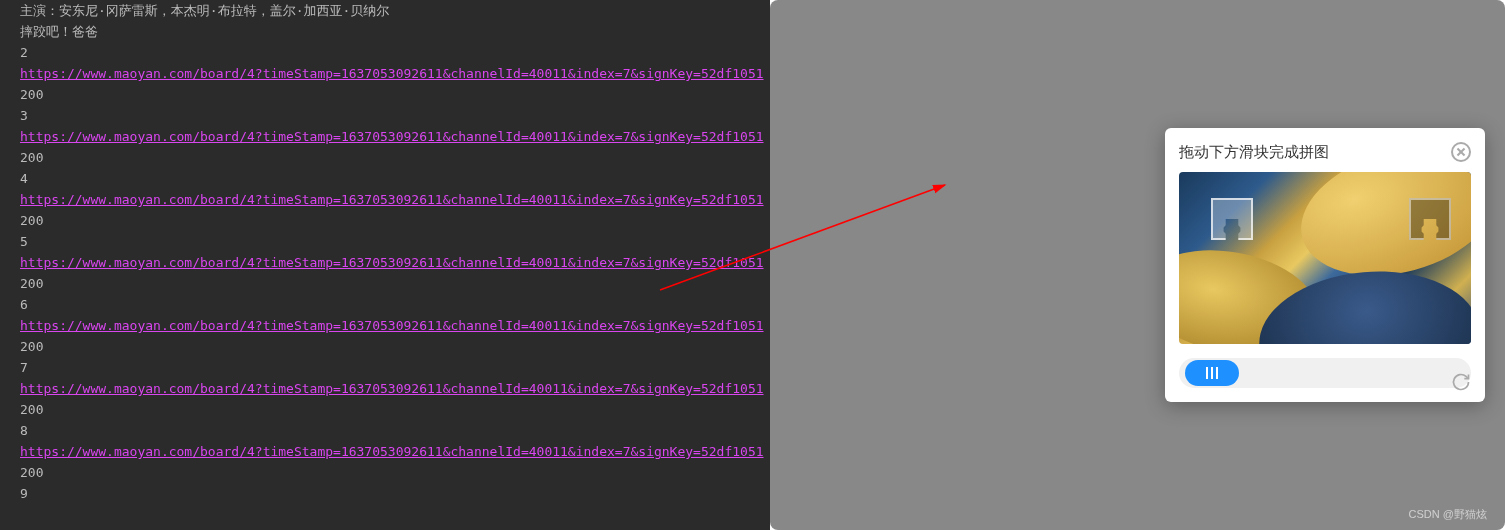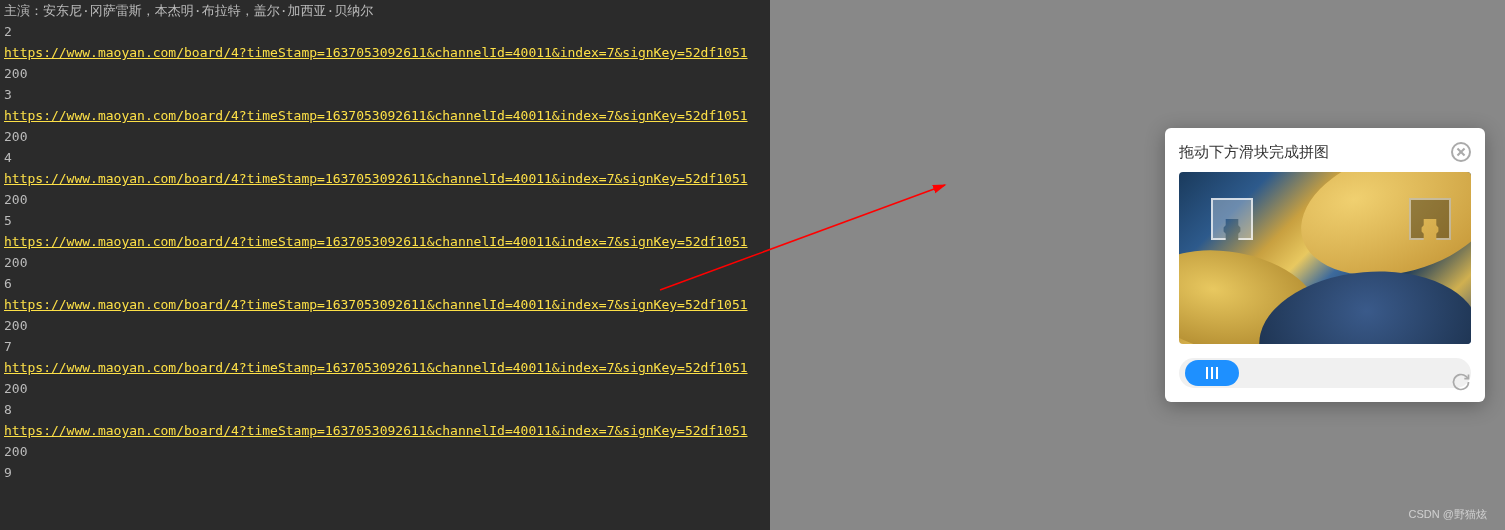--- a/index.html
+++ b/index.html
@@ -1,20 +1,20 @@
 <!DOCTYPE html>
 <html><head>
 <meta charset="utf-8">
 <style>
 * { margin: 0; padding: 0; box-sizing: border-box; }
 body { width: 1505px; height: 530px; display: flex; font-family: "Microsoft YaHei", sans-serif; overflow: hidden; position: relative; }
-.console { width: 770px; height: 530px; background: #2b2b2b; color: #bbb; font-family: "Consolas", monospace; font-size: 13px; line-height: 21px; padding-left: 4px; overflow: hidden; }
+.console { width: 770px; height: 530px; background: #2b2b2b; color: #bbb; font-family: "Consolas", monospace; font-size: 13px; line-height: 21px; padding-left: 20px; overflow: hidden; }
 .console .line { white-space: nowrap; }
-.console a { color: #fde047; text-decoration: underline; }
-.right { flex: 1; background: #888; position: relative; }
+.console a { color: #d946ef; text-decoration: underline; }
+.right { flex: 1; background: #888; position: relative; border-radius: 8px; }
 .captcha { position: absolute; top: 128px; left: 395px; width: 320px; background: #fff; border-radius: 6px; box-shadow: 0 4px 20px rgba(0,0,0,0.3); padding: 14px; }
 .captcha-head { display: flex; justify-content: space-between; align-items: center; margin-bottom: 10px; }
 .captcha-title { font-size: 15px; color: #333; }
 .close-ic { width: 20px; height: 20px; border: 2px solid #aaa; border-radius: 50%; position: relative; }
 .close-ic::before, .close-ic::after { content: ''; position: absolute; top: 50%; left: 50%; width: 10px; height: 2px; background: #aaa; transform-origin: center; }
 .close-ic::before { transform: translate(-50%,-50%) rotate(45deg); }
 .close-ic::after { transform: translate(-50%,-50%) rotate(-45deg); }
 .puzzle-img { width: 292px; height: 172px; position: relative; border-radius: 4px; overflow: hidden; background: linear-gradient(135deg,#1a3a5c 0%,#2d5a8c 20%,#c8a040 35%,#e8c860 45%,#3d6a9c 55%,#1a3a5c 70%,#d0b050 85%,#2d4a7c 100%); }
 .dune { position: absolute; border-radius: 50%; }
 .d1 { width: 200px; height: 120px; background: radial-gradient(ellipse at 30% 30%, #f0d070, #c09030); top: -20px; left: 120px; transform: rotate(-15deg); }
@@ -31,20 +31,21 @@
 .refresh { position: absolute; right: 14px; bottom: 10px; width: 20px; height: 20px; cursor: pointer; }
 .refresh svg { width: 100%; height: 100%; }
 .arrow-svg { position: absolute; top: 0; left: 0; width: 1505px; height: 530px; pointer-events: none; }
 .watermark { position: absolute; right: 18px; bottom: 8px; color: rgba(255,255,255,0.6); font-size: 11px; }
 </style>
 </head>
 <body>
 
 <div class="console">
   <div class="line"><span>主演：</span><span>安东尼·冈萨雷斯，本杰明·布拉特，盖尔·加西亚·贝纳尔</span></div>
+  <div class="line">摔跤吧！爸爸</div>
   <div class="line">2</div>
   <div class="line"><a>https://www.maoyan.com/board/4?timeStamp=1637053092611&amp;channelId=40011&amp;index=7&amp;signKey=52df1051</a></div>
   <div class="line">200</div>
   <div class="line">3</div>
   <div class="line"><a>https://www.maoyan.com/board/4?timeStamp=1637053092611&amp;channelId=40011&amp;index=7&amp;signKey=52df1051</a></div>
   <div class="line">200</div>
   <div class="line">4</div>
   <div class="line"><a>https://www.maoyan.com/board/4?timeStamp=1637053092611&amp;channelId=40011&amp;index=7&amp;signKey=52df1051</a></div>
   <div class="line">200</div>
   <div class="line">5</div>

